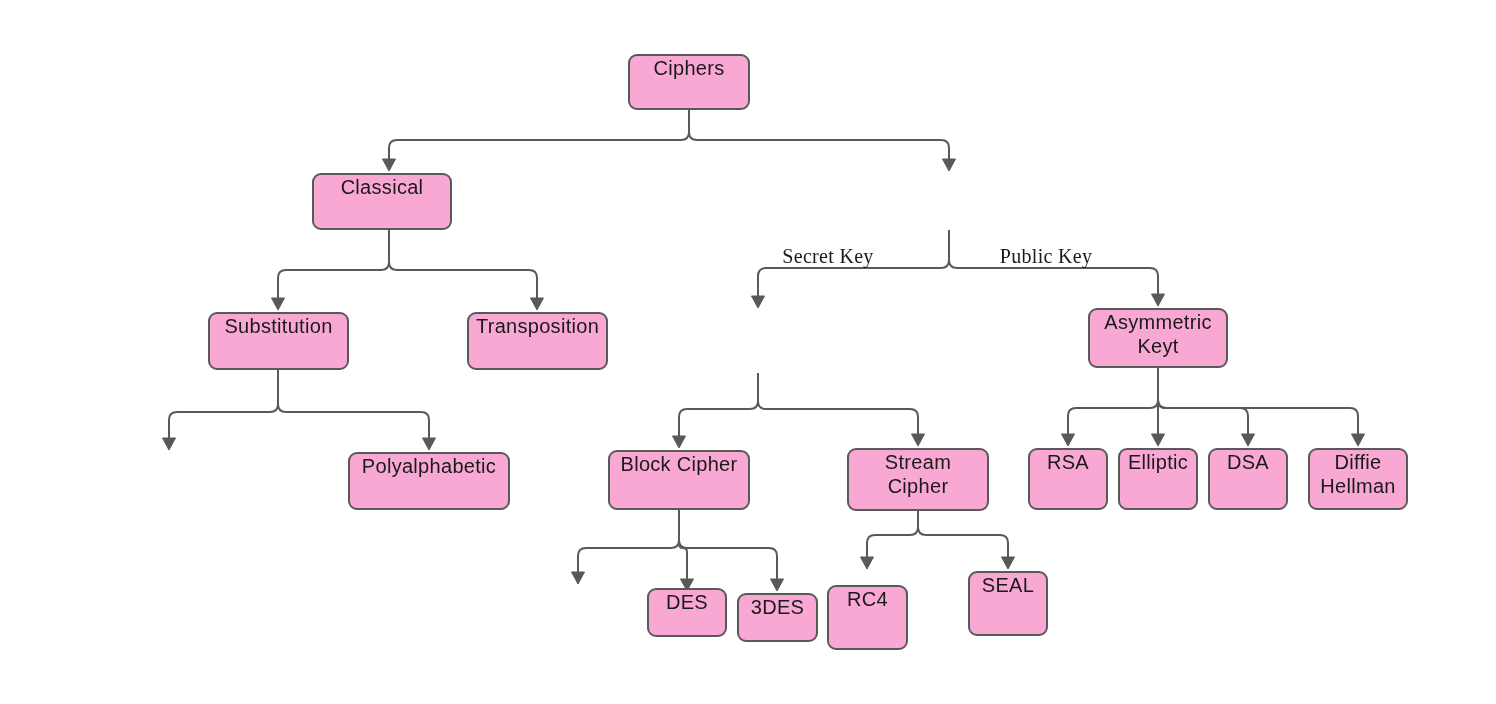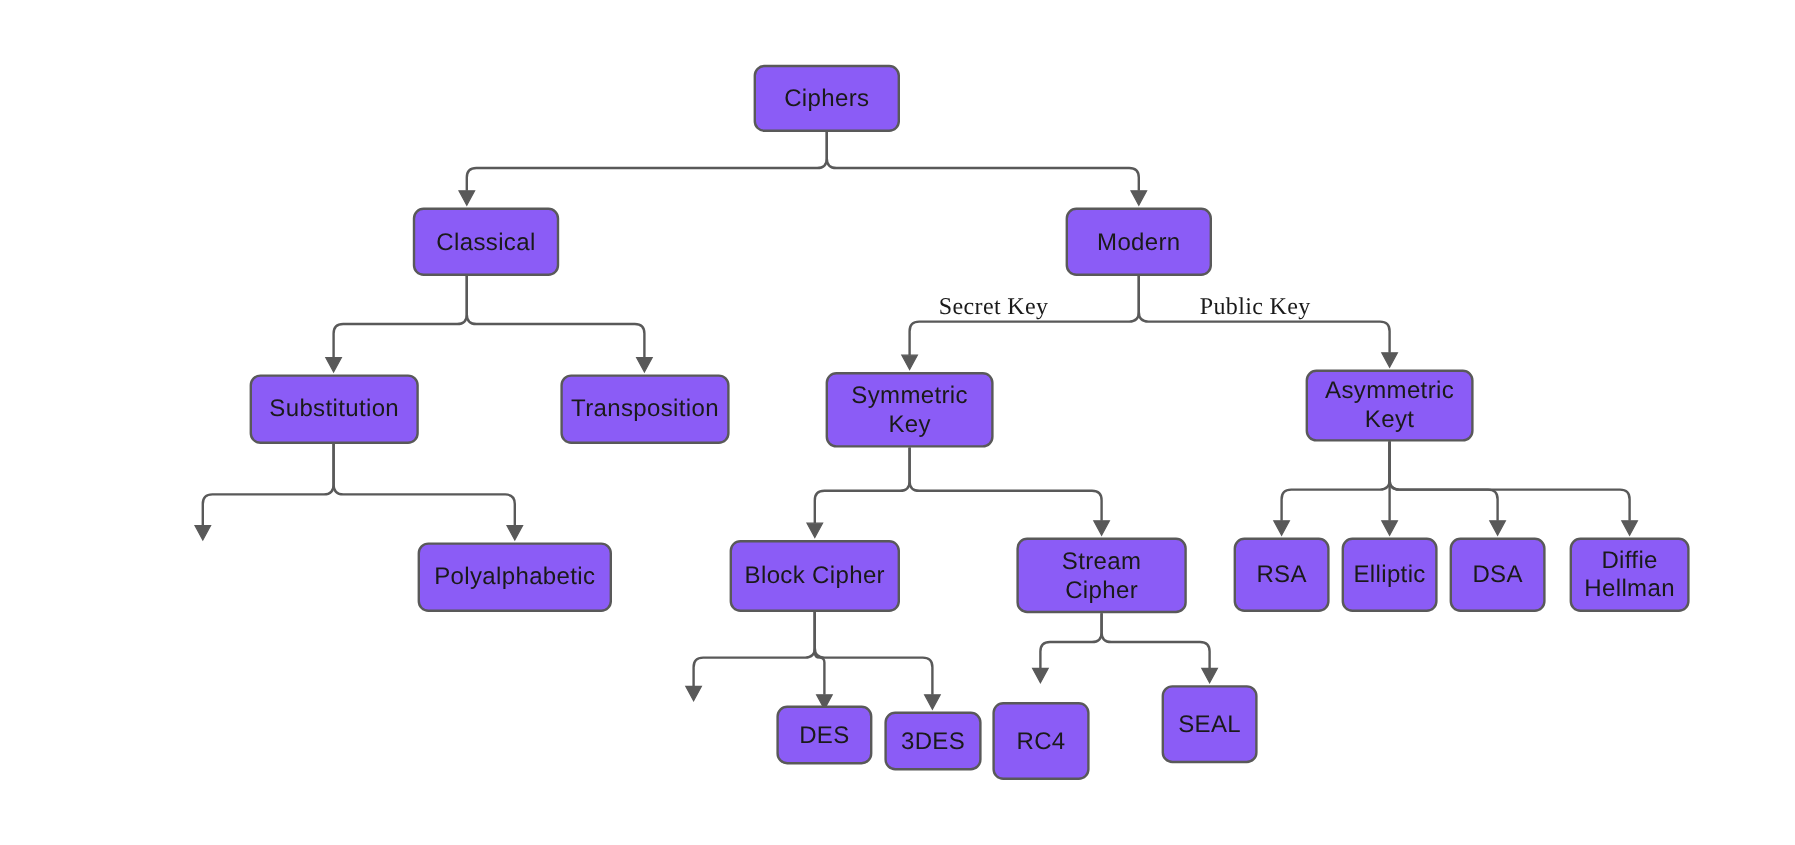--- a/index.html
+++ b/index.html
@@ -23,25 +23,24 @@
     stroke-linecap: butt;
   }
   .edges polygon {
     fill: #595959;
     stroke: #595959;
     stroke-width: 1;
   }
   .node {
     position: absolute;
     box-sizing: border-box;
-    background: #8b5cf6;
+    background: #f9a8d4;
     border: 2.5px solid #595959;
     border-radius: 9px;
     display: flex;
-    align-items: center;
     justify-content: center;
     text-align: center;
     color: #1a1a1a;
     font-size: 20px;
     line-height: 1.2;
     letter-spacing: 0.3px;
   }
   .node span { white-space: pre-line; }
   .edge-label {
     position: absolute;
@@ -135,40 +134,33 @@
     <g>
       <path d="M1158,368 V400 Q1158,408 1166,408 H1350 Q1358,408 1358,416 V434"></path>
       <polygon points="1351.5,434 1364.5,434 1358,446"></polygon>
     </g>
   </svg>
 
   <div class="node" style="left:628px;top:54px;width:122px;height:56px">
     <span>Ciphers</span>
   </div>
 
-  <div class="node" style="left:344px;top:173px;width:122px;height:57px">
+  <div class="node" style="left:312px;top:173px;width:140px;height:57px">
     <span>Classical</span>
   </div>
 
-  <div class="node" style="left:888px;top:173px;width:122px;height:57px">
-    <span>Modern</span>
-  </div>
 
   <div class="node" style="left:467px;top:312px;width:141px;height:58px">
     <span>Transposition</span>
   </div>
 
   <div class="node" style="left:208px;top:312px;width:141px;height:58px">
     <span>Substitution</span>
   </div>
 
-  <div class="node" style="left:688px;top:310px;width:140px;height:63px">
-    <span>Symmetric
-Key</span>
-  </div>
 
   <div class="node" style="left:1088px;top:308px;width:140px;height:60px">
     <span>Asymmetric
 Keyt</span>
   </div>
 
 
   <div class="node" style="left:348px;top:452px;width:162px;height:58px">
     <span>Polyalphabetic</span>
   </div>

